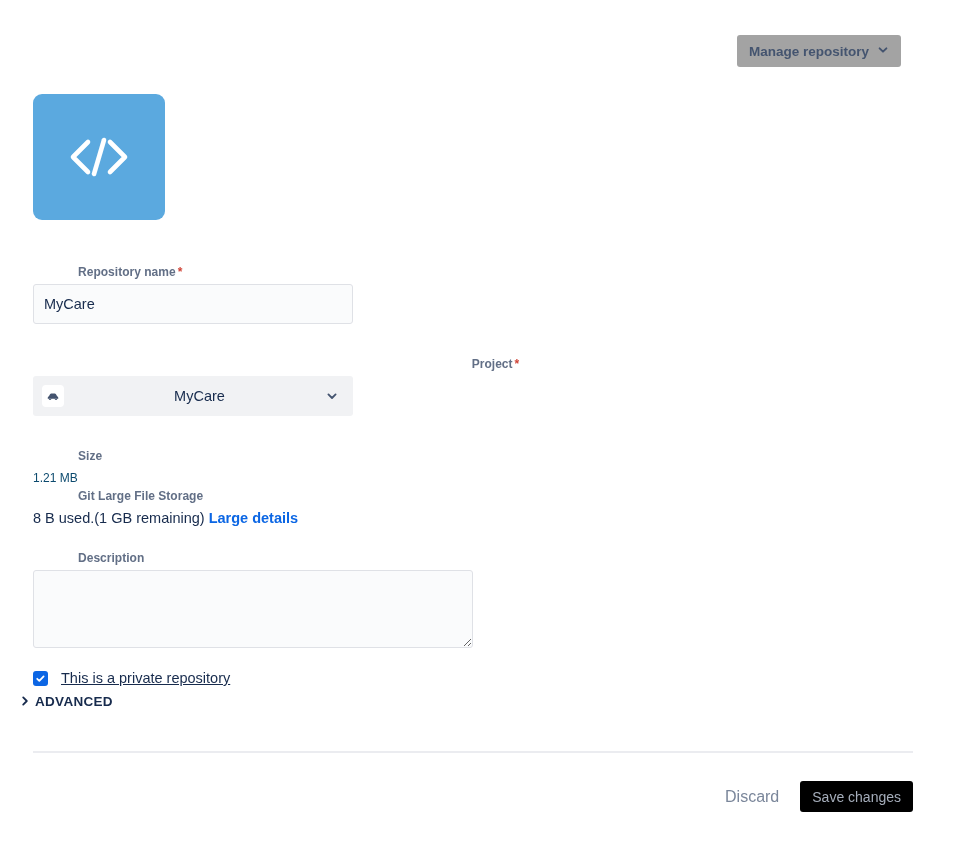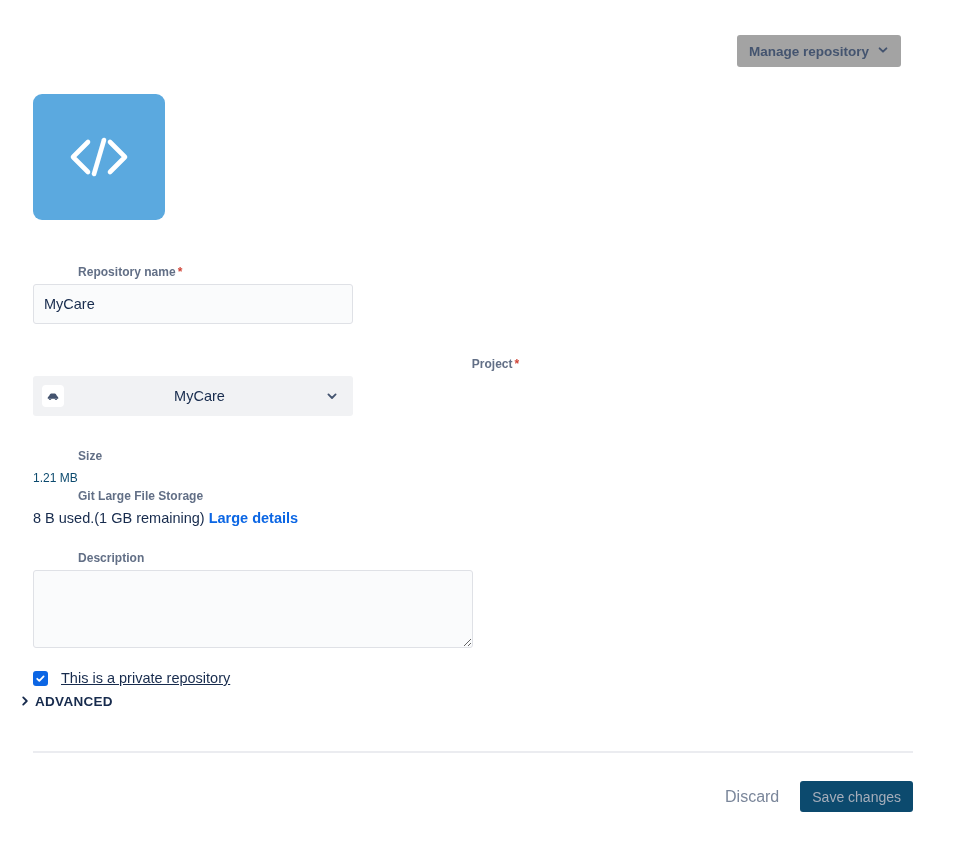--- a/index.html
+++ b/index.html
@@ -290,21 +290,21 @@
     border-radius: 3px;
     font-family: "Liberation Sans", sans-serif;
     font-size: 16px;
     color: #7a869a;
     cursor: pointer;
     white-space: nowrap;
   }
   .btn-save {
     height: 31px;
     padding: 0 12px;
-    background: #0c4a6e;
+    background: #000000;
     border: none;
     border-radius: 3px;
     font-family: "Liberation Sans", sans-serif;
     font-size: 14px;
     color: #a5adba;
     cursor: default;
     white-space: nowrap;
   }
 </style>
 </head>

